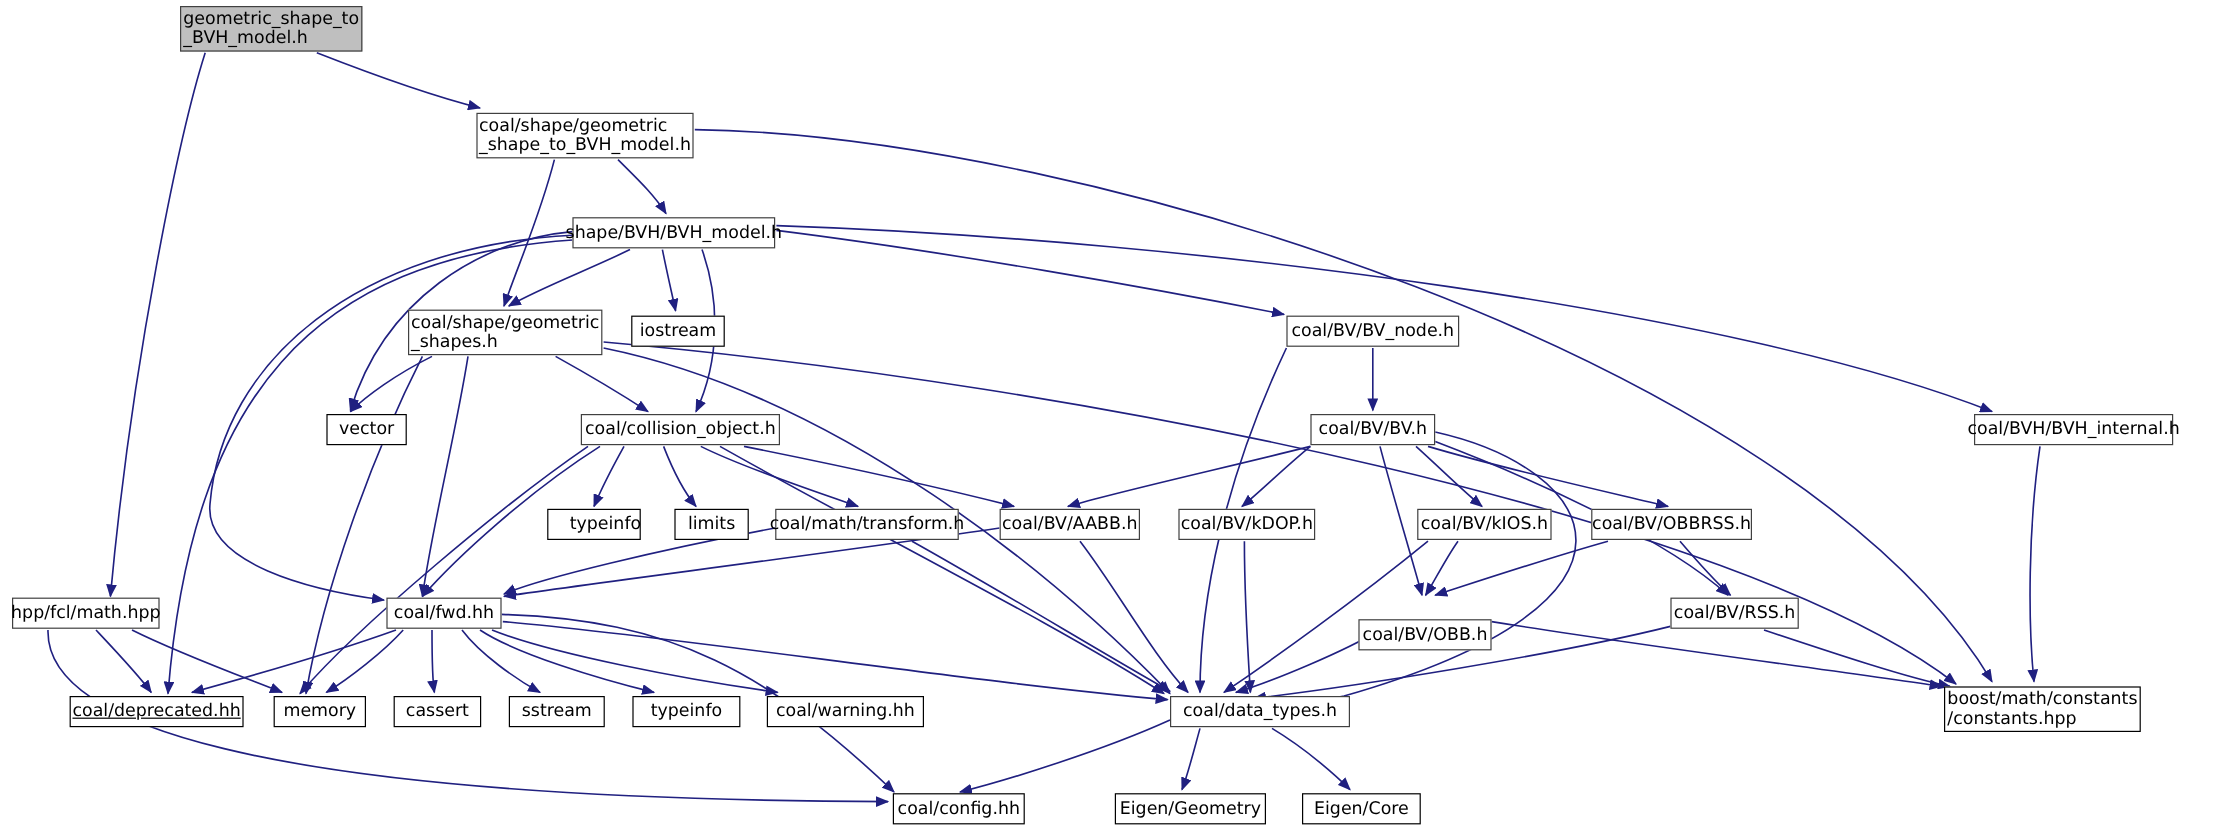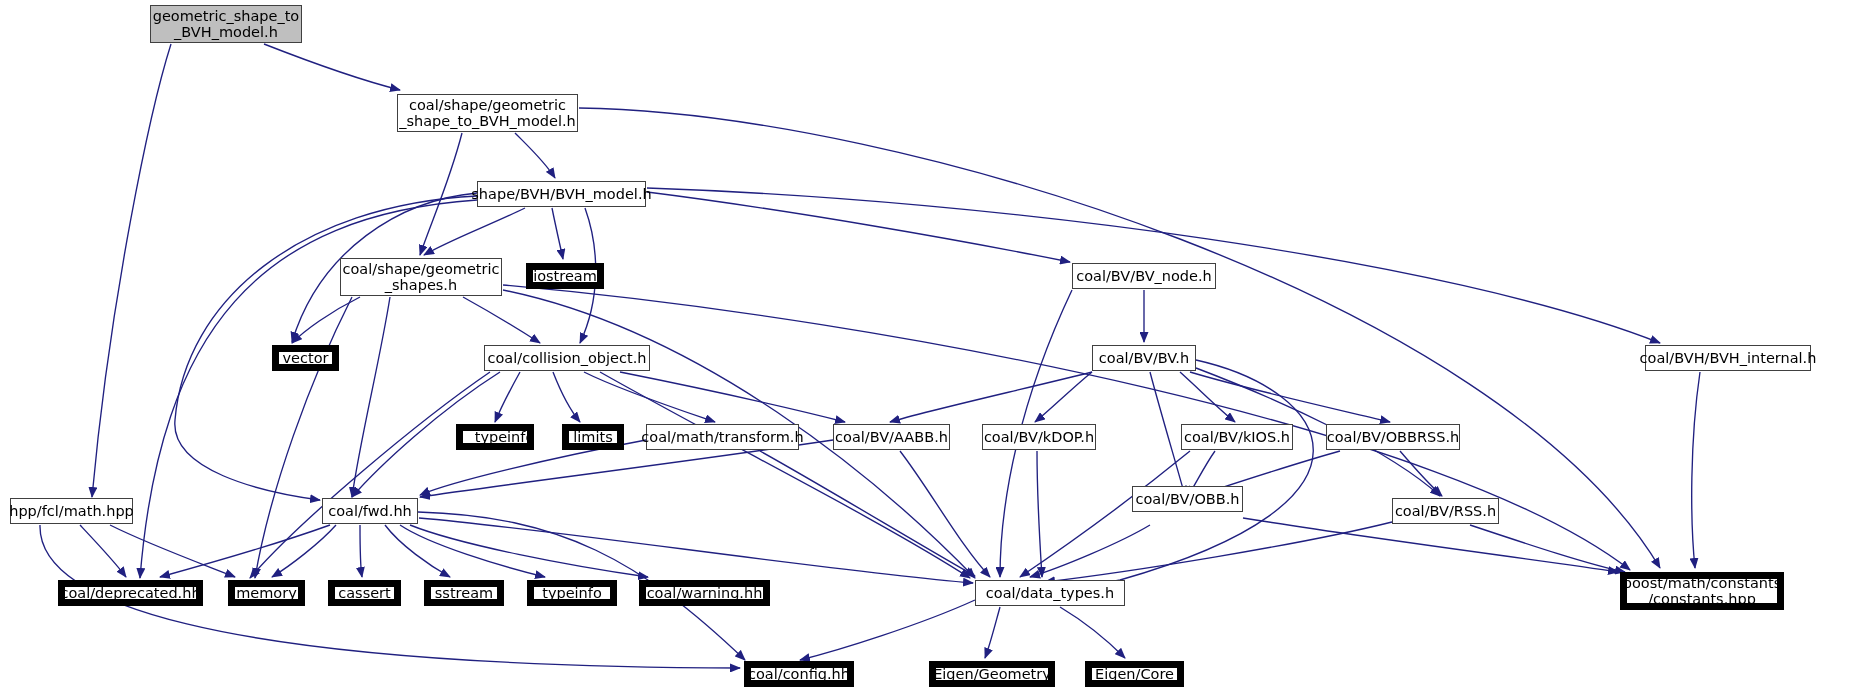--- a/index.html
+++ b/index.html
@@ -1,22 +1,22 @@
 <!DOCTYPE html>
 <html><head>
 <meta charset="utf-8">
 <style>
   html,body{margin:0;padding:0;background:#ffffff;}
   #stage{position:relative;width:1864px;height:693px;background:#ffffff;
          font-family:"DejaVu Sans","Liberation Sans",sans-serif;overflow:hidden;}
   #edges{position:absolute;left:0;top:0;width:1864px;height:693px;}
   .node{position:absolute;box-sizing:border-box;display:flex;align-items:center;
-        justify-content:center;text-align:center;line-height:1.12;
+        justify-content:center;line-height:1.12;
         font-size:14.5px;color:#000;background:#ffffff;white-space:pre;}
-  .node.thin{border:7px solid #000000;}
+  .node.thin{border:1px solid #000000;}
   .node.thick{border:1.6px solid #404040;}
   .node.root{border:1.6px solid #404040;background:#bfbfbf;}
   .node span{display:block;}
 </style>
 </head>
 <body>
 
 <div id="stage">
   <svg id="edges" viewBox="0 0 1864 693" xmlns="http://www.w3.org/2000/svg">
     <defs>
@@ -106,21 +106,21 @@
       <div class="node thick" style="left: 1645px; top: 345px; width: 166px; height: 26px;"><span>coal/BVH/BVH_internal.h</span></div>
       <div class="node thin" style="left: 456px; top: 424px; width: 78px; height: 26px; padding-left: 19px;"><span>typeinfo</span></div>
       <div class="node thin" style="left: 562px; top: 424px; width: 62px; height: 26px;"><span>limits</span></div>
       <div class="node thick" style="left: 646px; top: 424px; width: 153px; height: 26px;"><span>coal/math/transform.h</span></div>
       <div class="node thick" style="left: 833px; top: 424px; width: 117px; height: 26px;"><span>coal/BV/AABB.h</span></div>
       <div class="node thick" style="left: 982px; top: 424px; width: 114px; height: 26px;"><span>coal/BV/kDOP.h</span></div>
       <div class="node thick" style="left: 1181px; top: 424px; width: 112px; height: 26px;"><span>coal/BV/kIOS.h</span></div>
       <div class="node thick" style="left: 1326px; top: 424px; width: 134px; height: 26px;"><span>coal/BV/OBBRSS.h</span></div>
       <div class="node thick" style="left: 10px; top: 498px; width: 123px; height: 26px;"><span>hpp/fcl/math.hpp</span></div>
       <div class="node thick" style="left: 322px; top: 498px; width: 96px; height: 26px;"><span>coal/fwd.hh</span></div>
-      <div class="node thick" style="left: 1132px; top: 486px; width: 111px; height: 26px;"><span>coal/BV/OBB.h</span></div>
+      <div class="node thick" style="left: 1132px; top: 516px; width: 111px; height: 26px;"><span>coal/BV/OBB.h</span></div>
       <div class="node thick" style="left: 1392px; top: 498px; width: 107px; height: 26px;"><span>coal/BV/RSS.h</span></div>
       <div class="node thin" style="left: 58px; top: 580px; width: 145px; height: 26px; text-decoration: underline;"><span>coal/deprecated.hh</span></div>
       <div class="node thin" style="left: 228px; top: 580px; width: 77px; height: 26px;"><span>memory</span></div>
       <div class="node thin" style="left: 328px; top: 580px; width: 73px; height: 26px;"><span>cassert</span></div>
       <div class="node thin" style="left: 424px; top: 580px; width: 80px; height: 26px;"><span>sstream</span></div>
       <div class="node thin" style="left: 527px; top: 580px; width: 90px; height: 26px;"><span>typeinfo</span></div>
       <div class="node thin" style="left: 639px; top: 580px; width: 131px; height: 26px;"><span>coal/warning.hh</span></div>
       <div class="node thick" style="left: 975px; top: 580px; width: 150px; height: 26px;"><span>coal/data_types.h</span></div>
       <div class="node thin" style="left: 1620px; top: 572px; width: 164px; height: 38px;"><span>boost/math/constants
 /constants.hpp</span></div>

